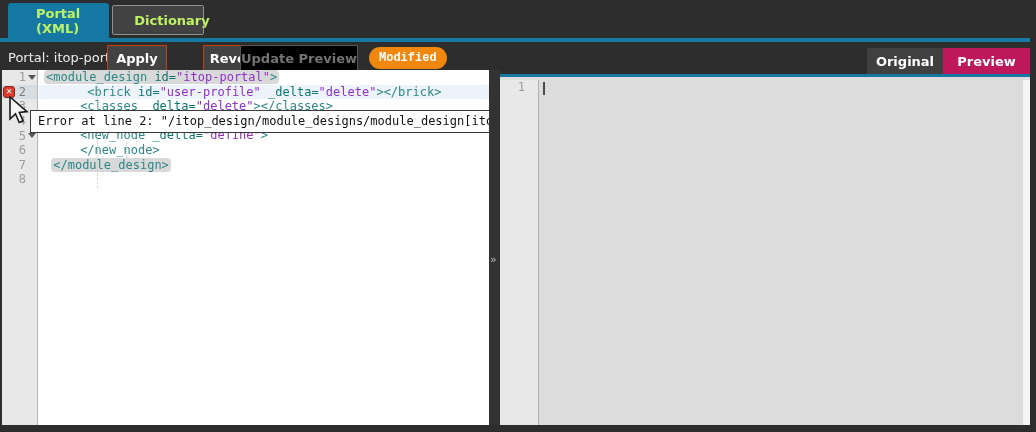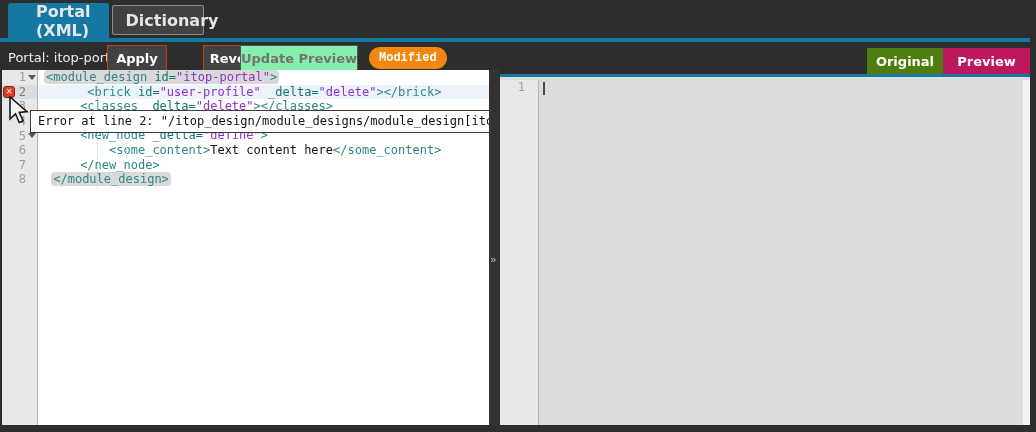--- a/index.html
+++ b/index.html
@@ -1,40 +1,40 @@
 <!DOCTYPE html>
 <html><head>
 <meta charset="utf-8">
 <style>
   * { margin:0; padding:0; box-sizing:border-box; }
   html,body { width:1036px; height:432px; overflow:hidden; }
   body { background:#2d2d2d; font-family:"DejaVu Sans", sans-serif; position:relative; }
 
   
-  .tab { position:absolute; color:#e5e5e5; font-size:16px; font-weight:bold;
+  .tab { position:absolute; color:#bef264; font-size:13px; font-weight:bold;
          display:flex; align-items:center; justify-content:center; cursor:pointer;padding-left:28px; }
   .tab-active   { left:8px;  top:3px; width:101px; height:35px; background:#1478a3;
                   border-radius:3px 3px 0 0; }
   .tab-inactive { left:112px; top:5px; width:92px; height:30px; background:#424242;
                   border:1px solid #8f8f8f; border-radius:2px; }
   .accent-strip { position:absolute; left:0; top:38px; width:1030px; height:4px; background:#1478a3; }
 
   
   .portal-label { position:absolute; left:8px; top:50px; color:#ececec; font-size:13px; white-space:nowrap; }
   .tbtn { position:absolute; top:45px; height:26px; background:#424242; border:1px solid #c2410c;
           color:#fff; font-size:13px; font-weight:bold; font-family:"DejaVu Sans",sans-serif; cursor:pointer; }
   .btn-apply  { left:107px; width:60px; }
   .btn-revert { left:172px; width:62px;margin-left:31px; }
-  .btn-update { left:240px; width:118px; background:#86efac; border-color:#555; color:#737373; cursor:default; }
+  .btn-update { left:240px; width:118px; background:#000000; border-color:#555; color:#737373; cursor:default; }
   .badge-modified { position:absolute; left:369px; top:47px; height:22px; line-height:22px;
           padding:0 10px; background:#f0880f; border-radius:11px; color:#fff;
           font-size:12px; font-weight:bold;font-family:Liberation Mono, monospace; }
   .viewbtn { position:absolute; top:48px; height:26px; border:none; color:#fff;
           font-size:13px; font-weight:bold; font-family:"DejaVu Sans",sans-serif; cursor:pointer; }
-  .btn-original { left:867px; width:76px; background:#4d7c0f; }
+  .btn-original { left:867px; width:76px; background:#404040; }
   .btn-preview  { left:943px; width:87px; background:#be185d; }
 
   
   .left-pane { position:absolute; left:2px; top:70px; width:487px; height:355px;
                background:#fff; overflow:hidden; }
   .gutter { position:absolute; left:0; top:0; width:36px; height:100%;
             background:#e8e8e8; border-right:1px solid #b5b5b5;
             font-family:"DejaVu Sans Mono",monospace; font-size:12px; color:#9c9c9c; }
   .grow { height:14.6px; display:flex; align-items:center; justify-content:flex-end; position:relative; }
   .grow.gactive { background:#d8dde2; color:#7d7d7d; }
@@ -133,21 +133,20 @@
       </div>
     </div>
   <div class="code" id="code">
     <div class="indent-guide ig-1"></div>
     <div class="indent-guide ig-2"></div>
   <div class="crow"><span class="pill"><span class="tk-tag">&lt;module_design</span><span class="tk-txt"> </span><span class="tk-attr">id=</span><span class="tk-str">"itop-portal"</span><span class="tk-tag">&gt;</span></span></div>
       <div class="crow cactive"><span class="tk-txt">      </span><span class="tk-tag">&lt;brick</span><span class="tk-txt"> </span><span class="tk-attr">id=</span><span class="tk-str">"user-profile"</span><span class="tk-txt"> </span><span class="tk-attr">_delta=</span><span class="tk-str">"delete"</span><span class="tk-tag">&gt;</span><span class="tk-tag">&lt;/brick</span><span class="tk-tag">&gt;</span></div>
       <div class="crow"><span class="tk-txt">     </span><span class="tk-tag">&lt;classes</span><span class="tk-txt"> </span><span class="tk-attr">_delta=</span><span class="tk-str">"delete"</span><span class="tk-tag">&gt;</span><span class="tk-tag">&lt;/classes</span><span class="tk-tag">&gt;</span></div>
       <div class="crow"></div>
       <div class="crow"><span class="tk-txt">     </span><span class="tk-tag">&lt;new_node</span><span class="tk-txt"> </span><span class="tk-attr">_delta=</span><span class="tk-str">"define"</span><span class="tk-tag">&gt;</span></div>
-      <div class="crow"><span class="tk-txt">         </span><span class="tk-tag">&lt;some_content</span><span class="tk-tag">&gt;</span><span class="tk-txt">Text</span><span class="tk-txt"> </span><span class="tk-txt">content</span><span class="tk-txt"> </span><span class="tk-txt">here</span><span class="tk-tag">&lt;/some_content</span><span class="tk-tag">&gt;</span></div>
       <div class="crow"><span class="tk-txt">     </span><span class="tk-tag">&lt;/new_node</span><span class="tk-tag">&gt;</span></div>
       <div class="crow"> <span class="pill"><span class="tk-tag">&lt;/module_design</span><span class="tk-tag">&gt;</span></span></div>
     </div>
   <div class="error-tooltip">Error at line 2: "/itop_design/module_designs/module_design[itop-portal]/bric</div>
   <svg class="mouse-cursor" width="22" height="32" viewBox="0 0 22 32">
     <path d="M2,1 L2,23 L7.5,17.8 L11.2,26.5 L15,24.8 L11.3,16.4 L19,15.6 Z" fill="#f5f5f5" stroke="#1a1a1a" stroke-width="1.6"></path>
   </svg>
 </div>
 
 <div class="splitter">

